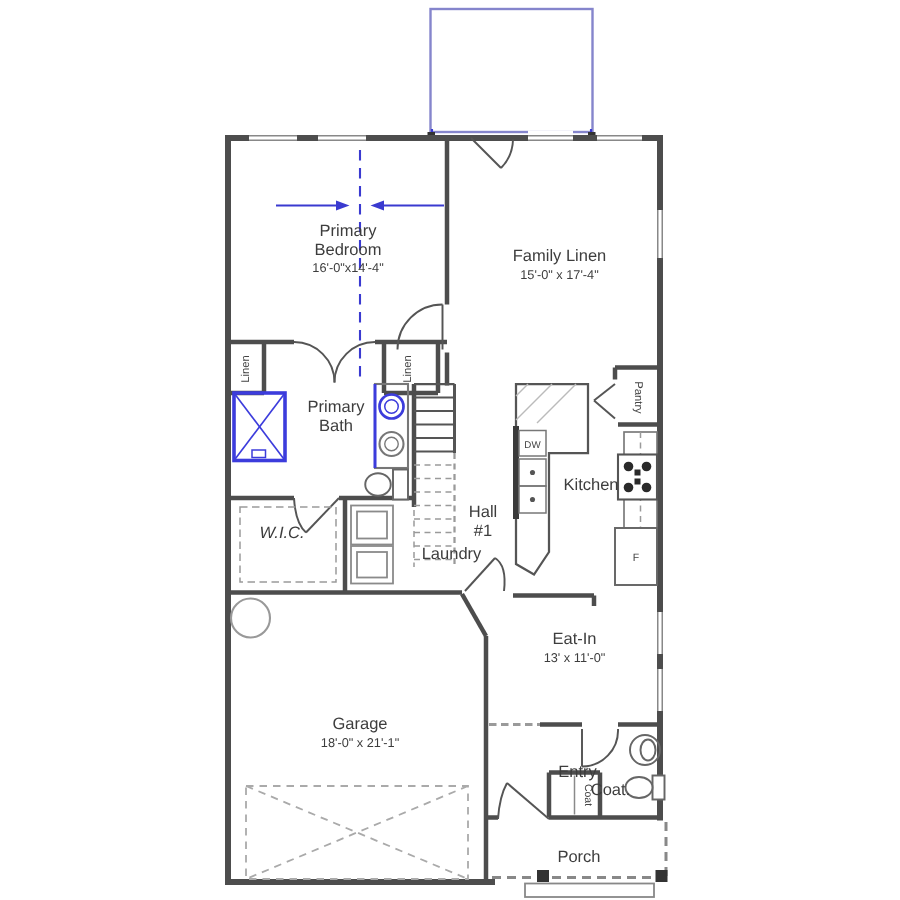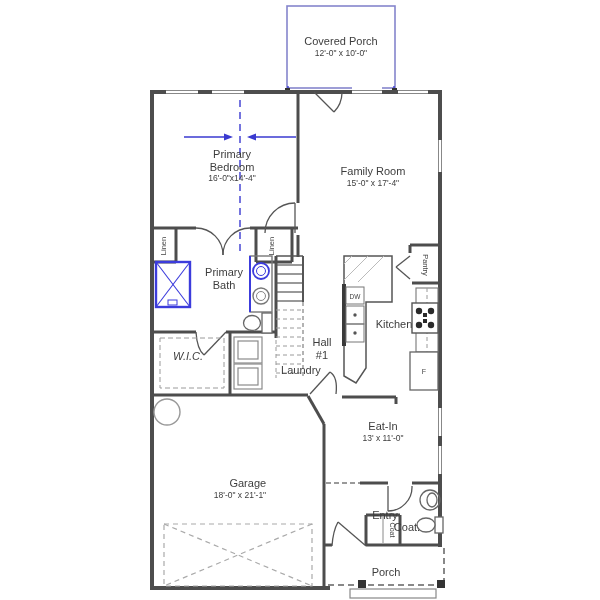--- a/index.html
+++ b/index.html
@@ -260,31 +260,27 @@
     <line x1="254" y1="137" x2="296" y2="137" stroke-width="1.4"></line>
     <polygon points="247,137 256,133.6 256,140.4" stroke="none"></polygon>
   </g>
 
   <text class="svgtxt" transform="translate(164,246) rotate(-90)" font-size="7.5" text-anchor="middle" dominant-baseline="middle">Linen</text>
   <text class="svgtxt" transform="translate(272,246) rotate(-90)" font-size="7.5" text-anchor="middle" dominant-baseline="middle">Linen</text>
   <text class="svgtxt" transform="translate(425,265) rotate(90)" font-size="7.5" text-anchor="middle" dominant-baseline="middle">Pantry</text>
   <text class="svgtxt" transform="translate(392,530) rotate(90)" font-size="7" text-anchor="middle" dominant-baseline="middle">Coat</text>
 </svg>
 
-<div class="lbl" style="left:341px;top:47px;">
-  <span>Covered Porch</span>
-  <span class="dims">12'-0" x 10'-0"</span>
-</div>
 <div class="lbl" style="left:232px;top:166px;">
   <span>Primary
 Bedroom</span>
   <span class="dims">16'-0"x14'-4"</span>
 </div>
 <div class="lbl" style="left:373px;top:177px;">
-  <span>Family Room</span>
+  <span>Family Linen</span>
   <span class="dims">15'-0" x 17'-4"</span>
 </div>
 <div class="lbl" style="left:224px;top:272px;">
   <span>Primary
 Bath</span>
 </div>
 <div class="lbl" style="left:188px;top:350px;font-style:italic;">
   <span>W.I.C.</span>
 </div>
 <div class="lbl" style="left:284px;top:364px;padding-left:34px;">
@@ -294,21 +290,21 @@
   <span>Hall
 #1</span>
 </div>
 <div class="lbl" style="left:394px;top:318px;">
   <span>Kitchen</span>
 </div>
 <div class="lbl" style="left:383px;top:432px;">
   <span>Eat-In</span>
   <span class="dims">13' x 11'-0"</span>
 </div>
-<div class="lbl" style="left:240px;top:489px;text-align:right;">
+<div class="lbl" style="left:240px;top:489px;">
   <span>Garage</span>
   <span class="dims">18'-0" x 21'-1"</span>
 </div>
 <div class="lbl" style="left:345px;top:509px;margin-left:40px;">
   <span>Entry</span>
 </div>
 <div class="lbl" style="left:407px;top:521px;">
   <span>Coat.</span>
 </div>
 <div class="lbl" style="left:386px;top:566px;">

